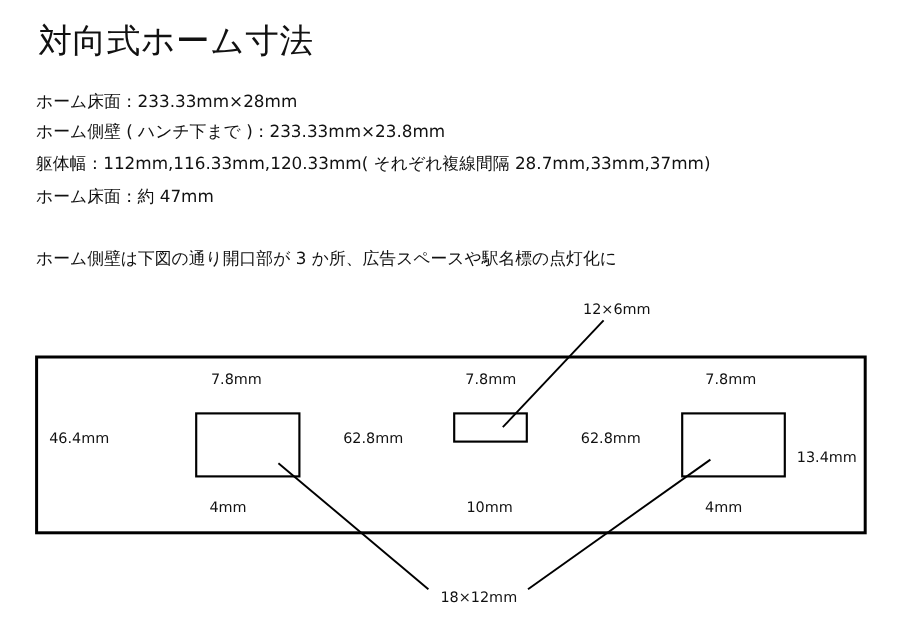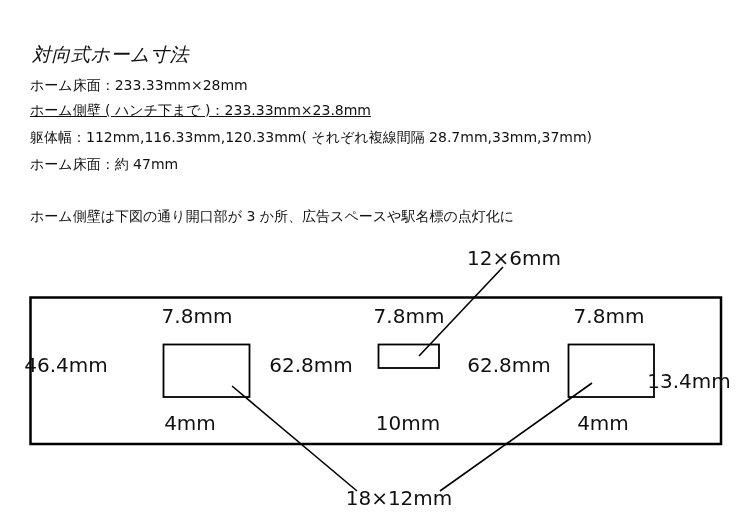--- a/index.html
+++ b/index.html
@@ -11,56 +11,55 @@
       width: 749px;
       height: 531px;
       position: relative;
       overflow: hidden;
       font-family: "DejaVu Sans", "Liberation Sans", sans-serif;
       color: #111111;
     }
     .title {
       position: absolute;
       left: 32px;
-      top: 40px;
-      font-size: 19px;
+      top: 20px;
+      font-size: 28px;
       line-height: 28px;
       white-space: nowrap;
       letter-spacing: 0.5px;
-      font-style: italic;
     }
     .spec-line {
       position: absolute;
       left: 30px;
       font-size: 14px;
       line-height: 18px;
       white-space: nowrap;
     }
     .diagram {
       position: absolute;
       left: 0;
       top: 0;
       width: 749px;
       height: 531px;
     }
     .lbl {
       position: absolute;
-      font-size: 20px;
+      font-size: 12px;
       line-height: 16px;
       white-space: nowrap;
       transform: translate(-50%, -50%);
     }
   </style>
 </head>
 <body>
 
 <div class="title">対向式ホーム寸法</div>
 
 <div class="spec-line" style="top:76px;">ホーム床面：233.33mm×28mm</div>
-<div class="spec-line" style="top:101px;text-decoration:underline;">ホーム側壁 ( ハンチ下まで )：233.33mm×23.8mm</div>
+<div class="spec-line" style="top:101px;">ホーム側壁 ( ハンチ下まで )：233.33mm×23.8mm</div>
 <div class="spec-line" style="top:128px;">躯体幅：112mm,116.33mm,120.33mm( それぞれ複線間隔 28.7mm,33mm,37mm)</div>
 <div class="spec-line" style="top:155px;">ホーム床面：約 47mm</div>
 
 <div class="spec-line" style="top:207px;">ホーム側壁は下図の通り開口部が 3 か所、広告スペースや駅名標の点灯化に</div>
 
 <svg class="diagram" width="749" height="531" viewBox="0 0 749 531">
   <rect x="30.5" y="297.5" width="690.5" height="146.5" fill="none" stroke="#000" stroke-width="2.5"></rect>
   <rect x="163.5" y="344.5" width="86" height="52.5" fill="none" stroke="#000" stroke-width="1.8"></rect>
   <rect x="378.5" y="344.5" width="60.5" height="23.5" fill="none" stroke="#000" stroke-width="1.8"></rect>
   <rect x="568.5" y="344.5" width="85.5" height="52.5" fill="none" stroke="#000" stroke-width="1.8"></rect>

